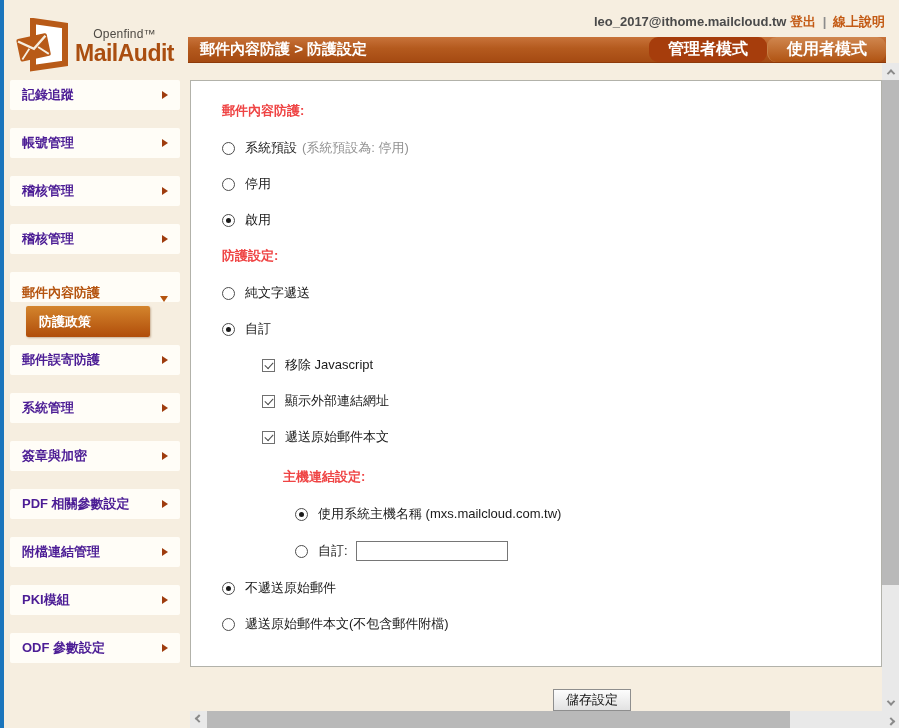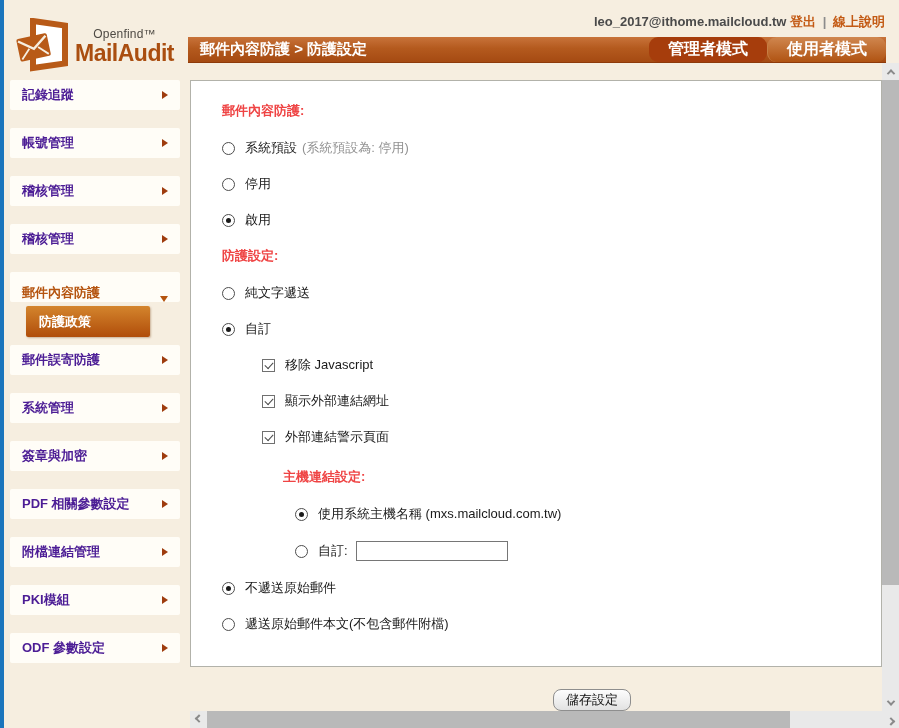--- a/index.html
+++ b/index.html
@@ -65,21 +65,21 @@
   .cbx.chk::after { content:""; position:absolute; left:2px; top:2.5px; width:7px; height:4px;
                     border-left:1.5px solid #4a4a4a; border-bottom:1.5px solid #4a4a4a;
                     transform:rotate(-47deg); }
   .txt-input { width:152px; height:20px; border:1px solid #767676; background:#fff;
                margin-left:8px; font:13px "Liberation Sans",sans-serif; padding:0 4px; }
 
   
   .save-btn { position:absolute; left:553px; top:689px; width:78px; height:22px;
               font:13px "Liberation Sans","DejaVu Sans",sans-serif; color:#111;
               background:linear-gradient(180deg,#fdfdfd 0%,#e2e2e2 100%);
-              border:1px solid #8e8e8e; border-radius:8px; cursor:pointer; }
+              border:1px solid #8e8e8e; border-radius:0; cursor:pointer; }
 
   
   .vscroll { position:absolute; right:0; top:63px; width:17px; height:648px; background:#e9e9e9; }
   .v-thumb { position:absolute; left:0; top:17px; width:17px; height:505px; background:#b9b9b9; }
   .sb-btn { position:absolute; width:17px; height:17px; display:flex; align-items:center; justify-content:center; background:#e9e9e9; cursor:pointer; }
   .v-up { top:0; } .v-down { bottom:0; }
   .hscroll { position:absolute; left:190px; top:711px; width:709px; height:17px; background:#e9e9e9; }
   .h-thumb { position:absolute; left:17px; top:0; width:583px; height:17px; background:#b9b9b9; }
   .h-left { left:0; } .h-right { right:0; }
   .chev { width:6px; height:6px; border-left:2px solid #8a8a8a; border-top:2px solid #8a8a8a; }
@@ -220,21 +220,21 @@
     <div class="opt-row cb">
       <span class="cbx chk"></span>
       <span>移除 Javascript</span>
     </div>
     <div class="opt-row cb">
       <span class="cbx chk"></span>
       <span>顯示外部連結網址</span>
     </div>
     <div class="opt-row cb">
       <span class="cbx chk"></span>
-      <span>外部連結警示頁面</span>
+      <span>遞送原始郵件本文</span>
     </div>
 
     <div class="sec-label host-label">主機連結設定:</div>
     <div class="opt-row host">
       <span class="radio sel"></span>
       <span>使用系統主機名稱 (mxs.mailcloud.com.tw)</span>
     </div>
     <div class="opt-row host">
       <span class="radio"></span>
       <span>自訂:</span>

